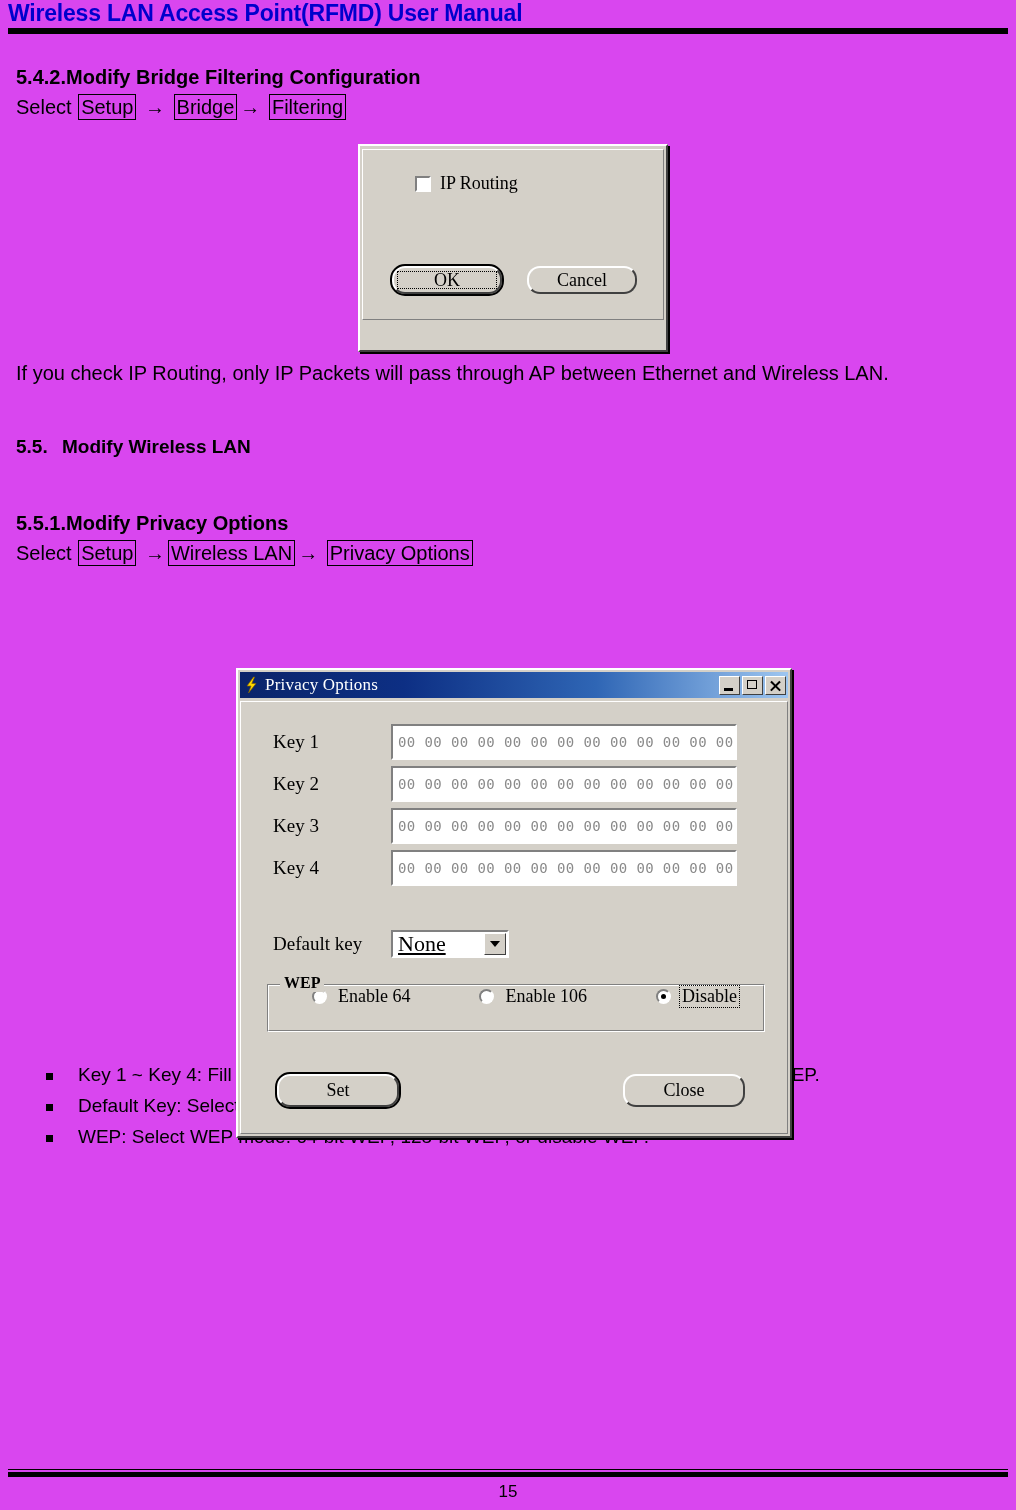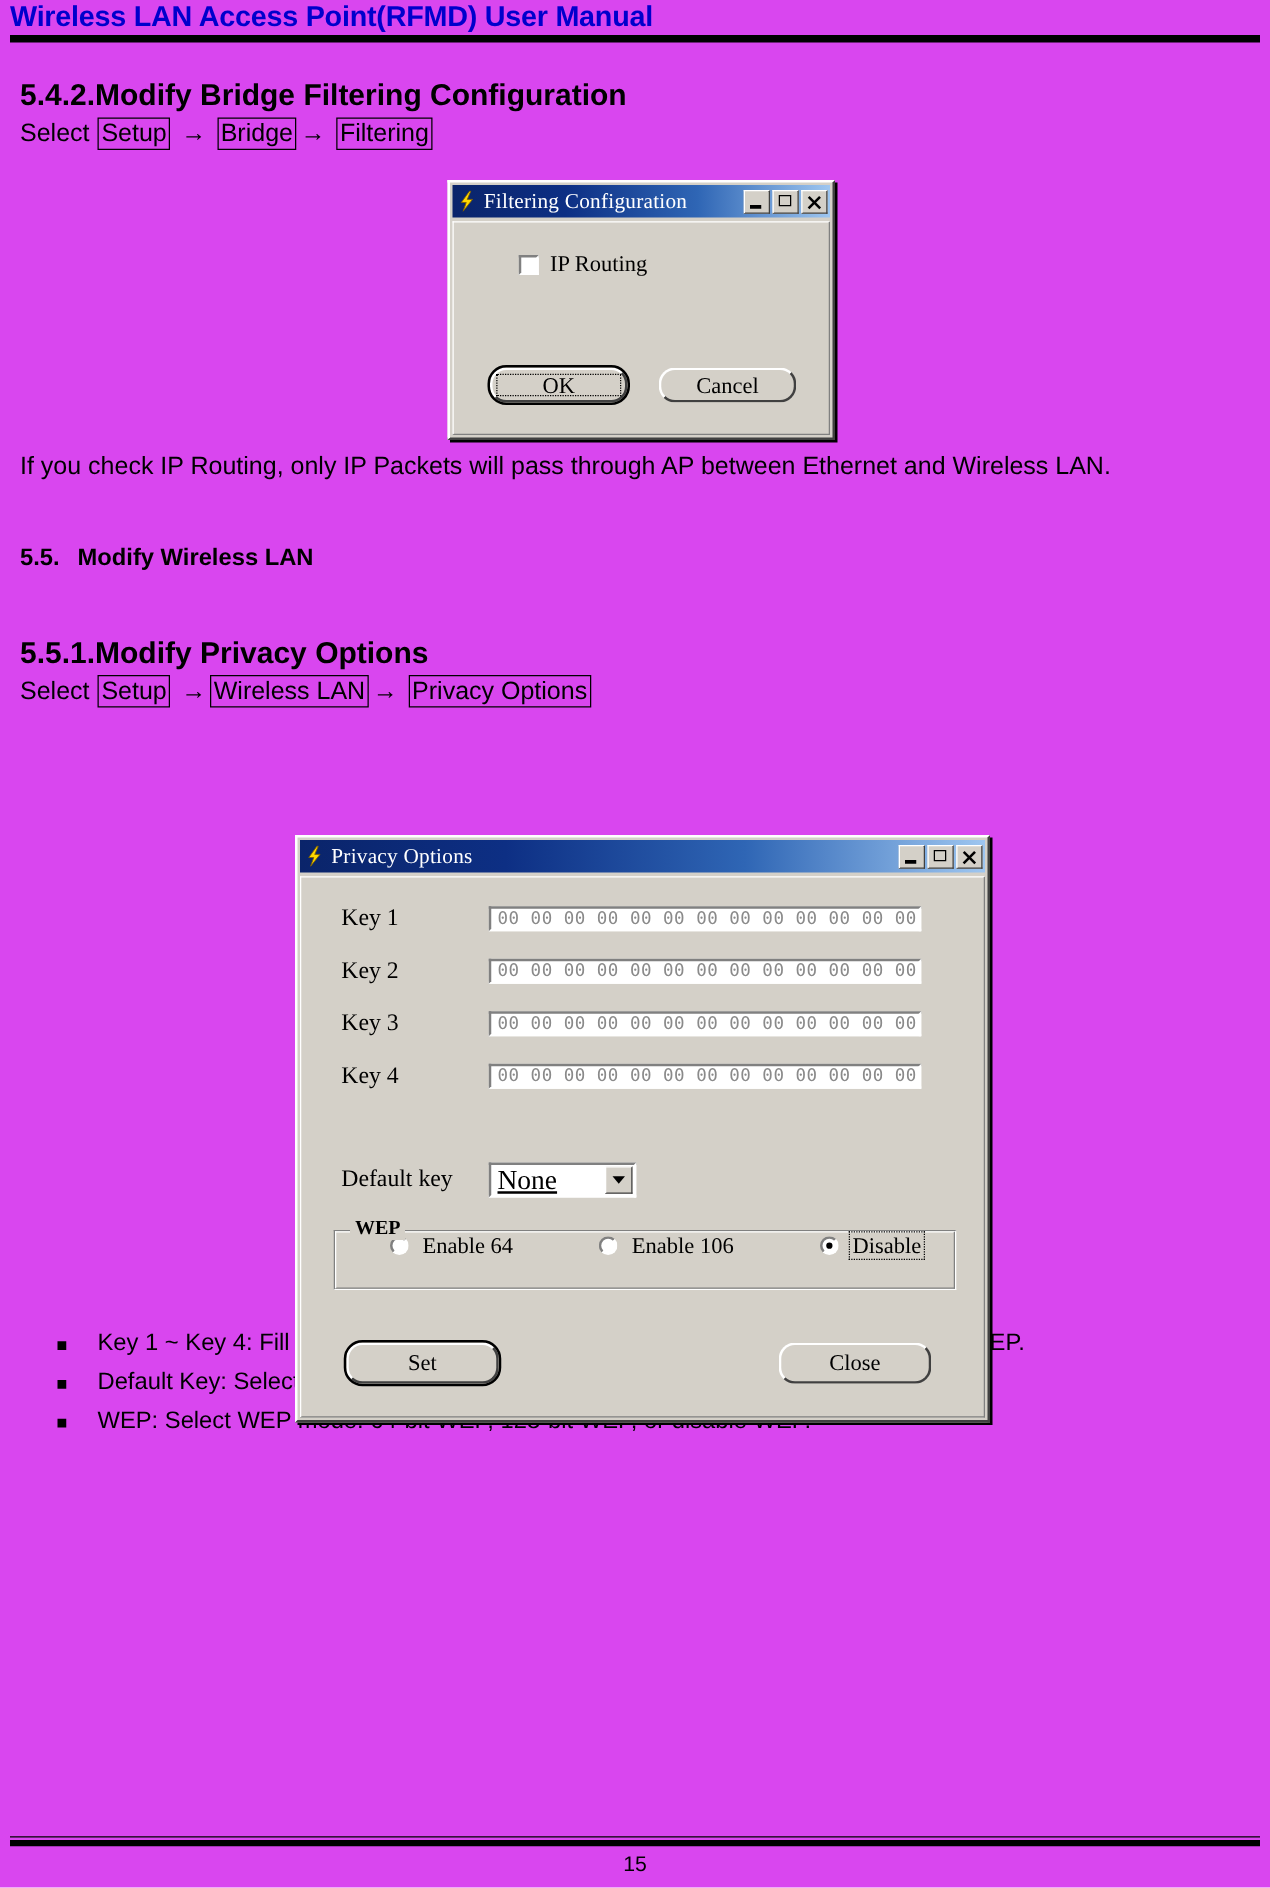--- a/index.html
+++ b/index.html
@@ -44,21 +44,21 @@
   }
 
   
   .content {
     position: absolute;
     left: 16px;
     top: 56px;
     width: 984px;
   }
   .h3 {
-    font-size: 24px;
+    font-size: 20px;
     font-weight: bold;
     line-height: 26px;
     margin: 8px 0 2px 0;
     white-space: nowrap;
   }
   .h2 {
     font-size: 19px;
     font-weight: bold;
     line-height: 26px;
     margin: 0;
@@ -303,21 +303,21 @@
     width: 500px;
   }
   .key-label {
     font-family: "Liberation Serif", serif;
     font-size: 19px;
     width: 118px;
     flex: 0 0 118px;
     white-space: nowrap;
   }
   .textfield {
-    height: 20px;
+    height: 36px;
     background: #ffffff;
     border-top: 2px solid #808080;
     border-left: 2px solid #808080;
     border-right: 2px solid #ffffff;
     border-bottom: 2px solid #ffffff;
     box-sizing: border-box;
     display: flex;
     align-items: center;
     padding-left: 5px;
     font-family: "DejaVu Sans Mono", monospace;
@@ -561,38 +561,20 @@
     <div style="height:486px"></div>
 
     <ul class="bullets">
       <li>Key 1 ~ Key 4: Fill keys for WEP. 13 octets for 128-bit WEP, and 5 octets for 64-bit WEP.</li>
       <li>Default Key: Select default key from Key 1 ~ Key 4.</li>
       <li>WEP: Select WEP mode. 64-bit WEP, 128-bit WEP, or disable WEP.</li>
     </ul>
   </div>
 
   <div class="dlg" id="dlg-filtering">
-    <div class="titlebar">
-      <svg class="tb-icon" viewBox="0 0 18 18">
-        <polygon points="10.5,1 4,10 8,10 5.5,17 13,7.5 8.8,7.5 11.6,1" fill="#ffd800" stroke="#806000" stroke-width="0.7"></polygon>
-      </svg>
-      <div class="tb-title">Filtering Configuration</div>
-      <div class="tb-buttons">
-        <div class="tb-btn">
-            <span class="gl-min"></span>
-          </div>
-        <div class="tb-btn">
-            <span class="gl-max"></span>
-          </div>
-        <div class="tb-btn">
-            <span class="gl-close-a"></span>
-            <span class="gl-close-b"></span>
-          </div>
-      </div>
-    </div>
     <div class="dlg-body">
 
       <div class="chk-row">
         <span class="checkbox"></span>
         <span class="chk-label">IP Routing</span>
       </div>
 
       <div class="btn default" id="btn-ok">
         <span>OK</span>
         <span class="focus-ring"></span>

